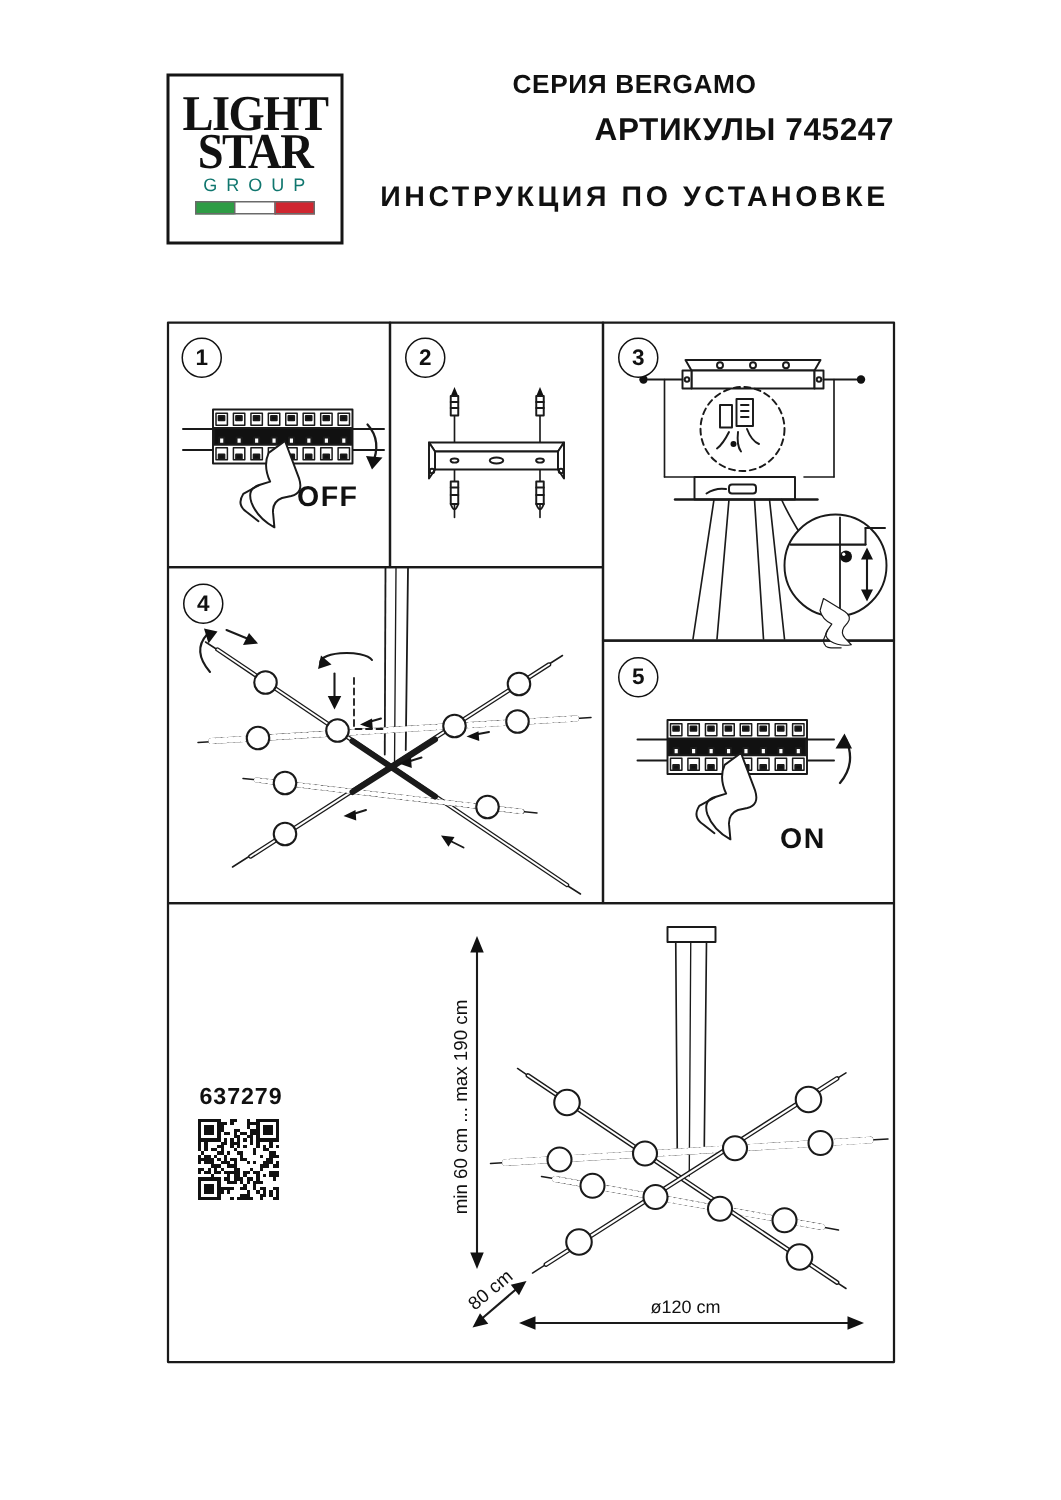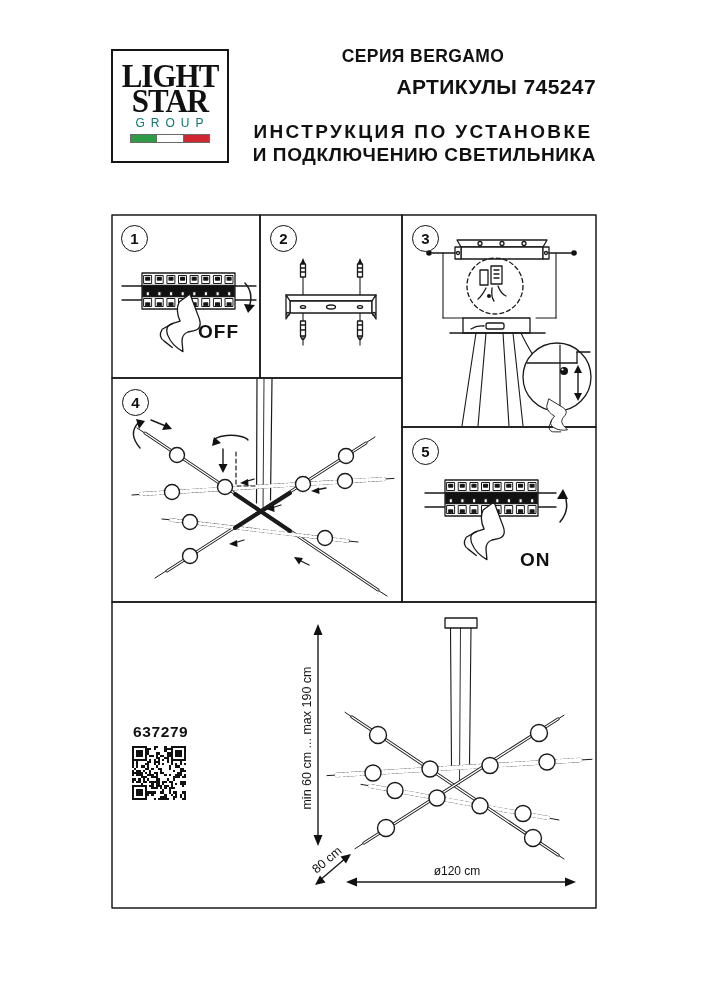--- a/index.html
+++ b/index.html
@@ -314,21 +314,20 @@
     <div class="flag">
       <span style="background-color: rgb(46, 156, 69);"></span>
       <span style="background-color: rgb(255, 255, 255);"></span>
       <span style="background-color: rgb(207, 38, 48);"></span>
     </div>
   </div>
 
   <div class="abs hdr hdr-series">СЕРИЯ BERGAMO</div>
   <div class="abs hdr hdr-articles">АРТИКУЛЫ 745247</div>
   <div class="abs hdr hdr-l1">ИНСТРУКЦИЯ ПО УСТАНОВКЕ</div>
-  <div class="abs hdr hdr-l2">И ПОДКЛЮЧЕНИЮ СВЕТИЛЬНИКА</div>
 
   <div class="abs stepc" style="left:121px;top:225px;">1</div>
   <div class="abs stepc" style="left:270px;top:225px;">2</div>
   <div class="abs stepc" style="left:412px;top:225px;">3</div>
   <div class="abs stepc" style="left:122px;top:389px;">4</div>
   <div class="abs stepc" style="left:412px;top:438px;">5</div>
 
   <div class="abs action" style="left:198px;top:321px;">OFF</div>
   <div class="abs action" style="left:520px;top:549px;">ON</div>
 

